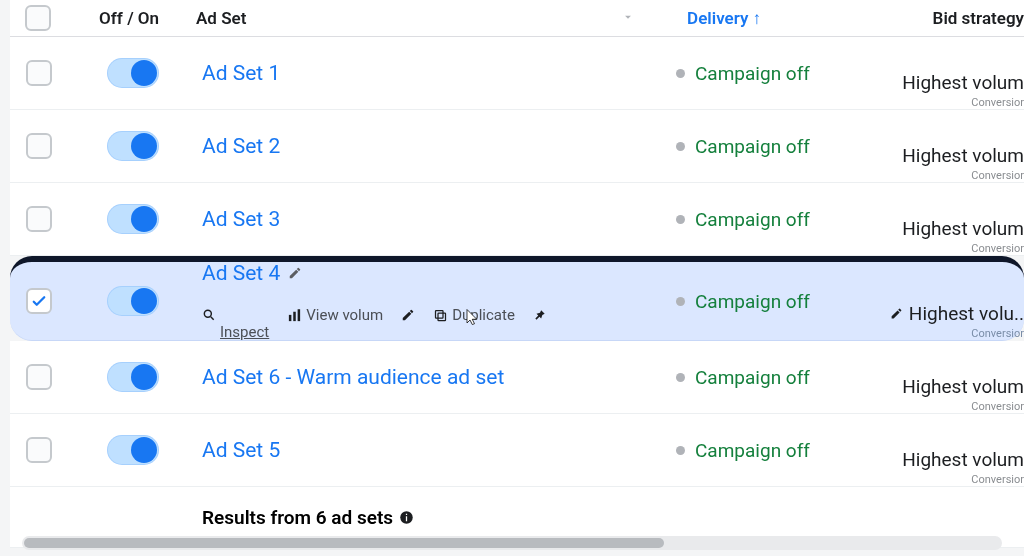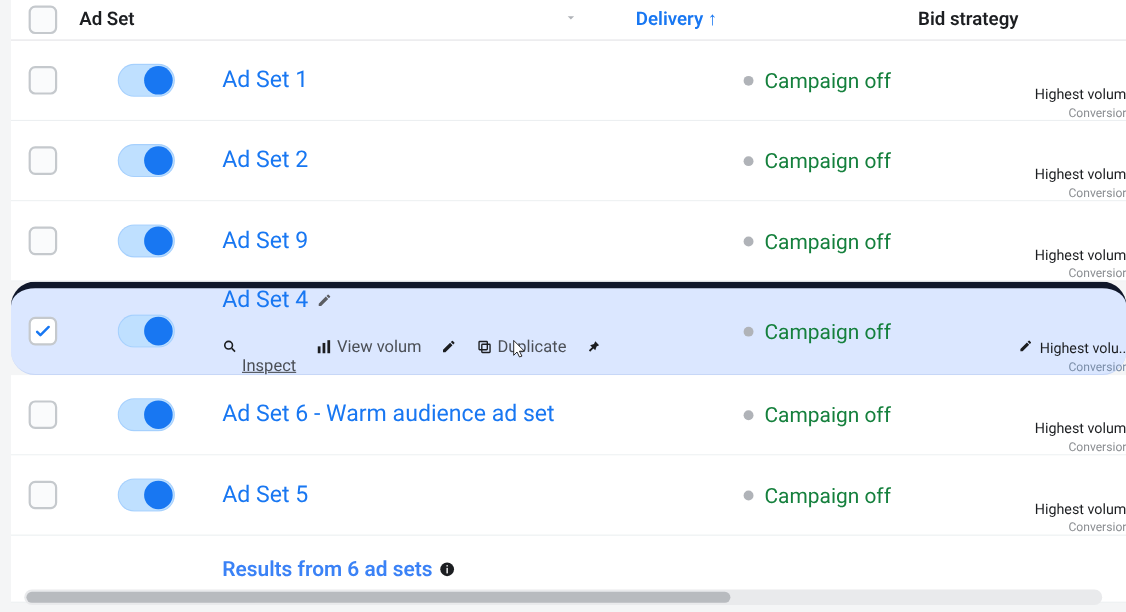--- a/index.html
+++ b/index.html
@@ -146,21 +146,21 @@
     border-radius: 50%;
     background: #b0b3b8;
     display: inline-block;
     margin-right: 10px;
   }
   .deliv-text {
     font-size: 19px;
     color: #15803d;
   }
   .bid-main {
-    font-size: 13px;
+    font-size: 19px;
     color: #1c1e21;
     white-space: nowrap;
     width: 100%;
     text-align: right;
   }
   .bid-sub {
     font-size: 11px;
     color: #8a8d91;
     width: 100%;
     text-align: right;
@@ -194,21 +194,21 @@
   }
   .drop-caret {
     margin-left: auto;
     margin-right: 14px;
     color: #b0b3b8;
   }
   .sort-arrow { margin-left:4px; color:#1877f2; font-size:17px;}
   .footer-text {
     font-size: 19px;
     font-weight: 600;
-    color: #3b82f6;
+    color: #000000;
     display: inline-flex;
     align-items: center;
     gap: 6px;
   }
   .cursor {
     position: absolute;
     left: 266px;
     top: 46px;
     width: 18px;
     height: 18px;
@@ -235,20 +235,23 @@
 </style>
 </head>
 <body>
 
 <div class="page">
 
   <div class="thead">
     <div class="col-check">
       <div class="checkbox"></div>
     </div>
+    <div class="col-toggle">
+      <span class="hdr-text">Off / On</span>
+    </div>
     <div class="col-adset">
       <span class="hdr-text">Ad Set</span>
       <span class="drop-caret">
         <svg width="14" height="14" viewBox="0 0 24 24" fill="currentColor">
             <path d="M7 10l5 5 5-5z"></path>
           </svg>
       </span>
     </div>
     <div class="col-delivery">
       <span class="hdr-text">Delivery</span>
@@ -306,21 +309,21 @@
   <div class="row">
     <div class="col-check">
         <div class="checkbox"></div>
       </div>
     <div class="col-toggle">
         <div class="toggle">
           <div class="knob"></div>
         </div>
       </div>
     <div class="col-adset">
-      <span class="adset-name">Ad Set 9</span>
+      <span class="adset-name">Ad Set 3</span>
     </div>
     <div class="col-delivery">
       <span class="dot"></span>
       <span class="deliv-text">Campaign off</span>
     </div>
     <div class="col-bid">
       <span class="bid-main">Highest volum</span>
       <span class="bid-sub">Conversior</span>
     </div>
   </div>

